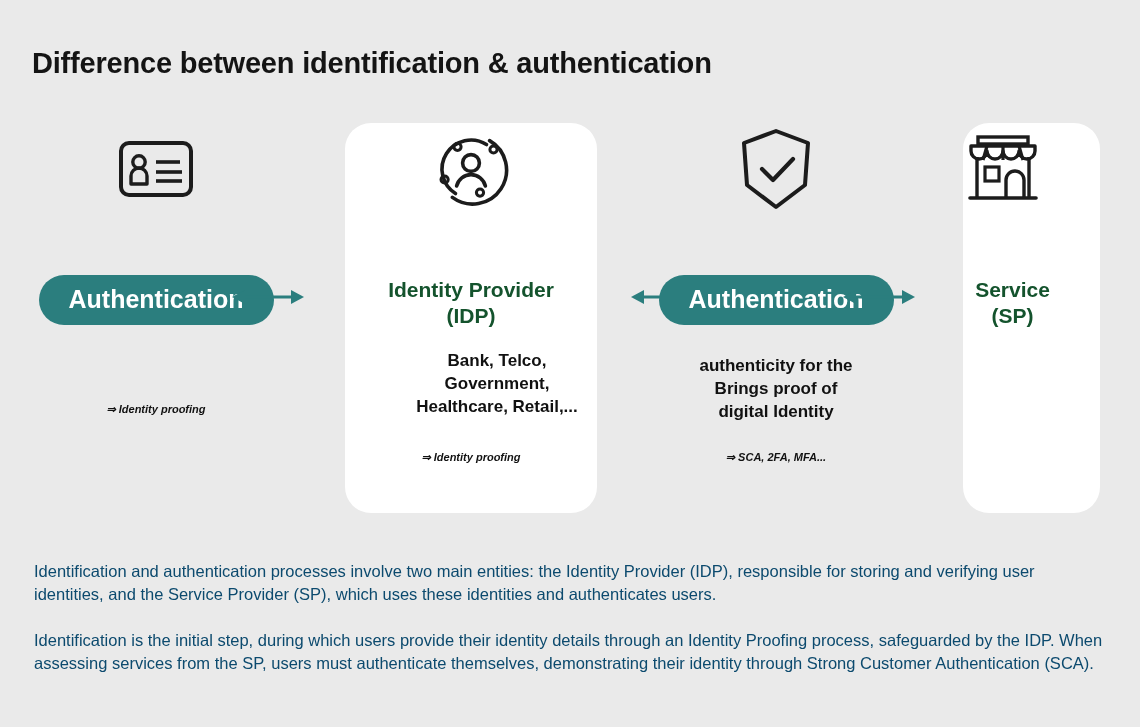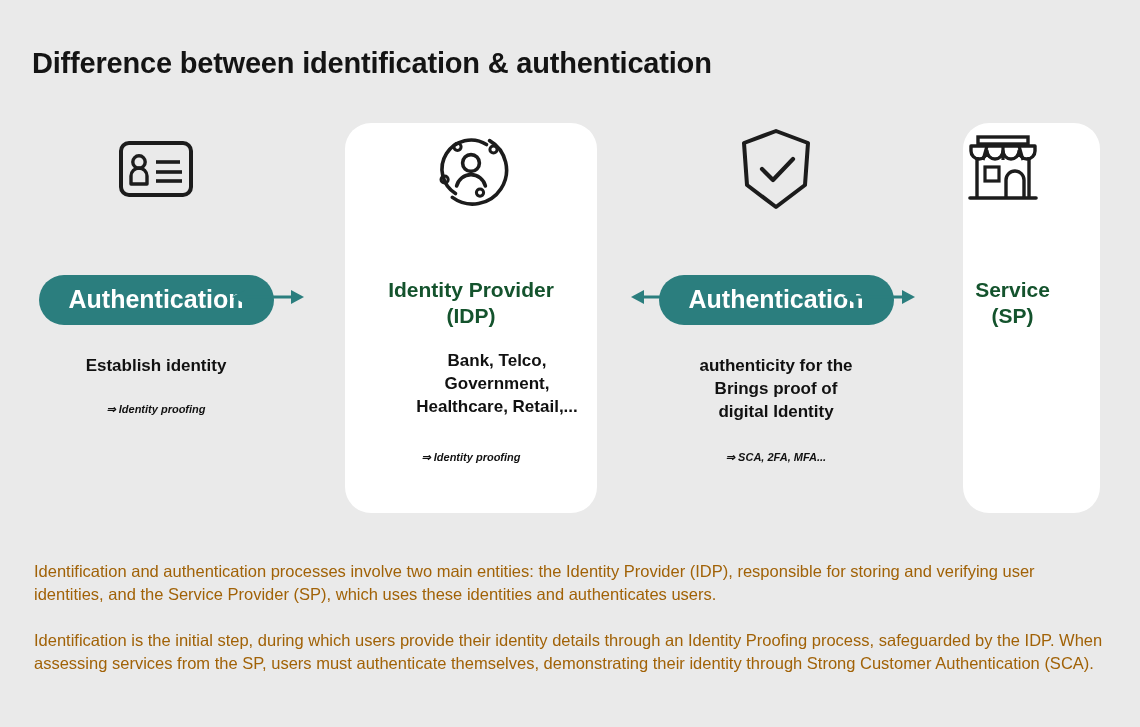--- a/index.html
+++ b/index.html
@@ -140,21 +140,21 @@
   .footer {
     position: absolute;
     left: 34px;
     top: 560px;
     width: 1072px;
   }
   .footer p {
     margin: 0 0 22px 0;
     font-size: 16.5px;
     line-height: 1.42;
-    color: #a16207;
+    color: #0c4a6e;
   }
   .footer p:last-child { margin-bottom: 12px; }
 </style>
 </head>
 <body>
 
 <h1 class="page-title">Difference between identification &amp; authentication</h1>
 
 <div class="diagram">
 
@@ -168,21 +168,20 @@
         <circle cx="21" cy="22" r="6.2" fill="none" stroke="#1c1c1c" stroke-width="3.4"></circle>
         <path d="M13 44 L13 36 a8 8 0 0 1 16 0 L29 44 Z" fill="none" stroke="#1c1c1c" stroke-width="3.4" stroke-linejoin="round"></path>
         <line x1="38" y1="22" x2="62" y2="22" stroke="#1c1c1c" stroke-width="3.6" stroke-linecap="butt"></line>
         <line x1="38" y1="32" x2="64" y2="32" stroke="#1c1c1c" stroke-width="3.6" stroke-linecap="butt"></line>
         <line x1="38" y1="41" x2="64" y2="41" stroke="#1c1c1c" stroke-width="3.6" stroke-linecap="butt"></line>
       </svg>
     </div>
     <div class="pill-wrap">
       <span class="pill">Authentication</span>
     </div>
-    <p class="desc">Establish identity</p>
     <p class="proof">⇒ Identity proofing</p>
   </div>
 
   <div class="arrow arrow-1">
     <svg width="72" height="22" viewBox="0 0 72 22">
       <line x1="10" y1="11" x2="62" y2="11" stroke="#2b7e7e" stroke-width="3"></line>
       <polygon points="0,11 13,4 13,18" fill="#2b7e7e"></polygon>
       <polygon points="72,11 59,4 59,18" fill="#2b7e7e"></polygon>
     </svg>
   </div>

